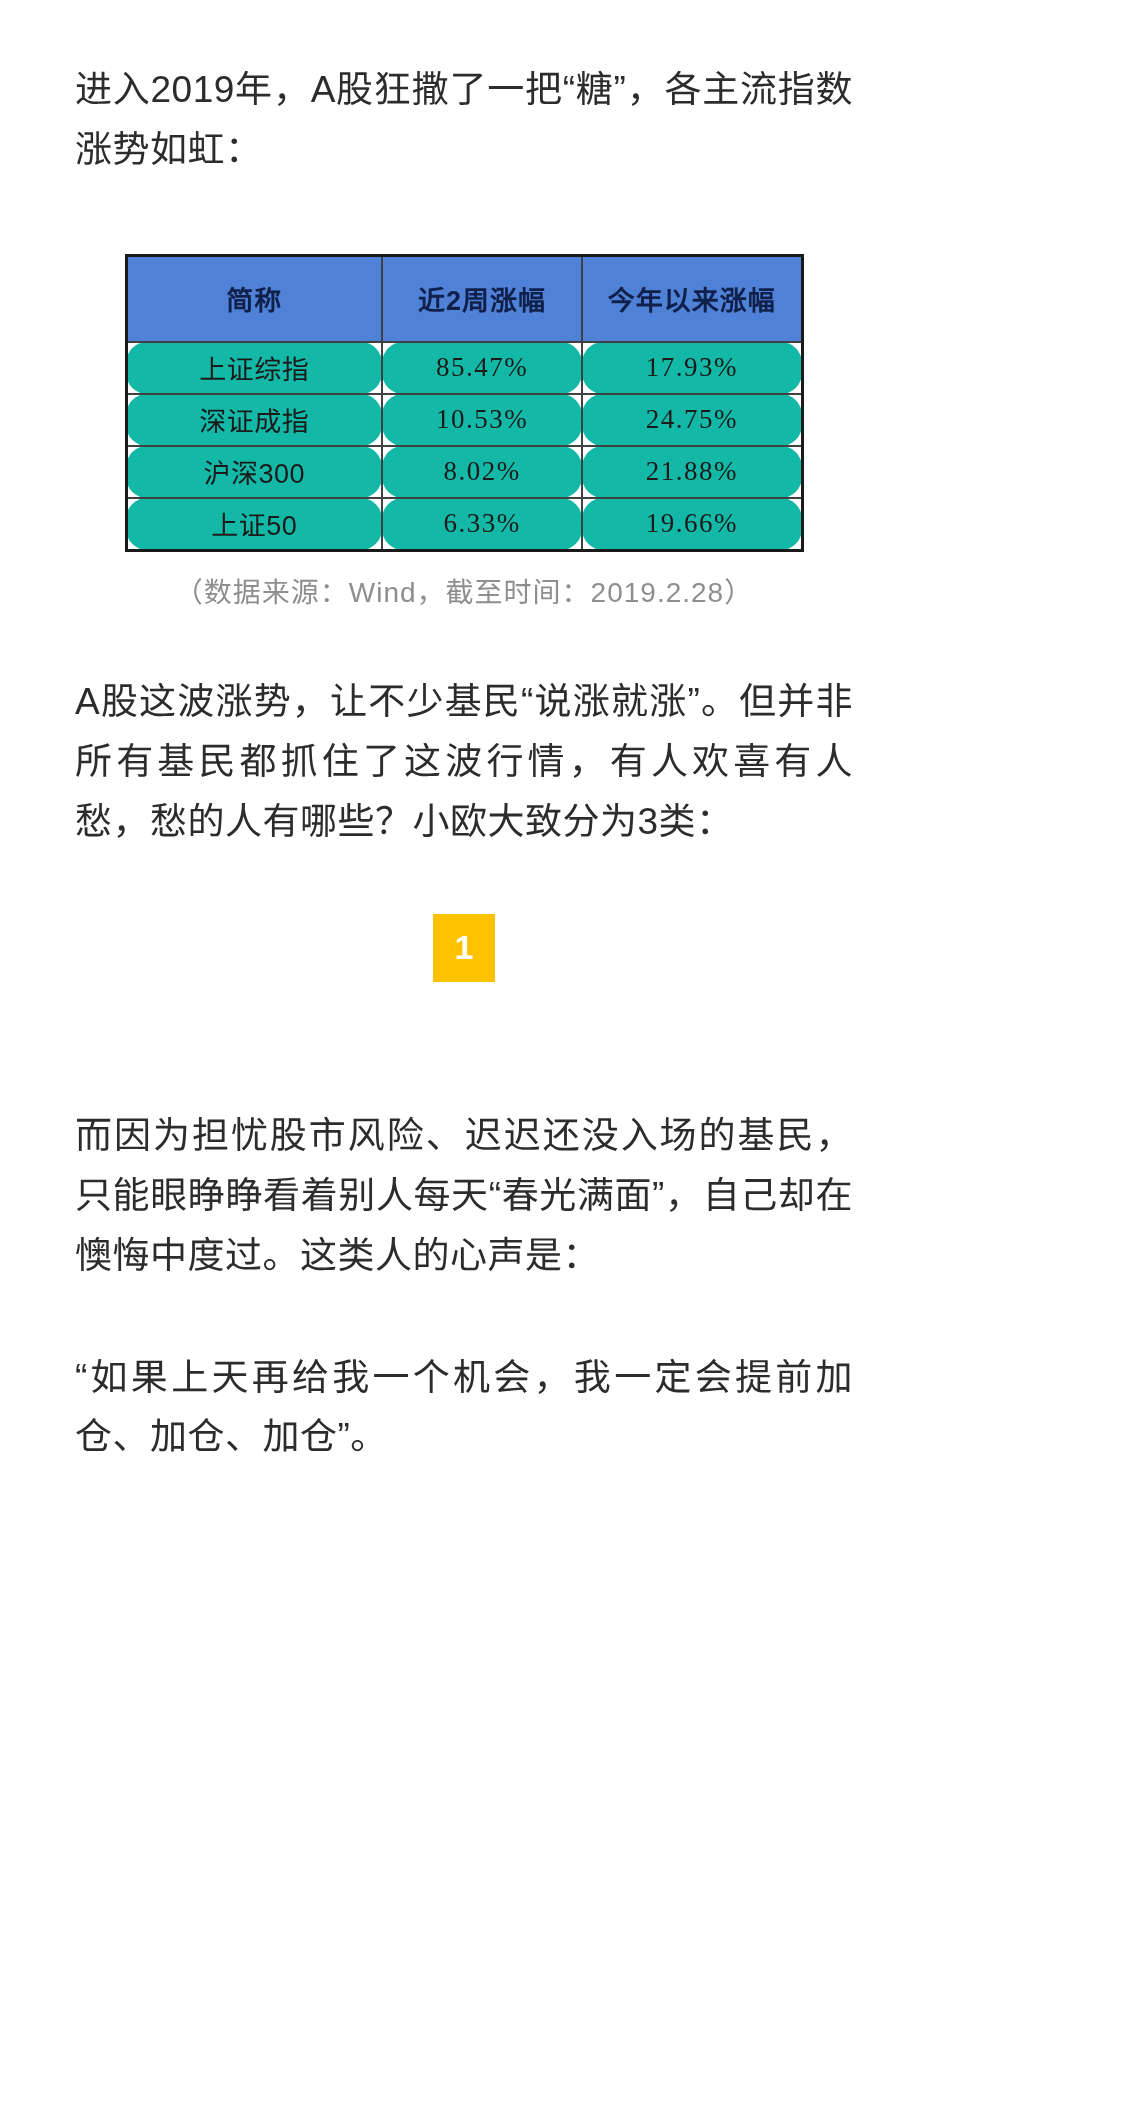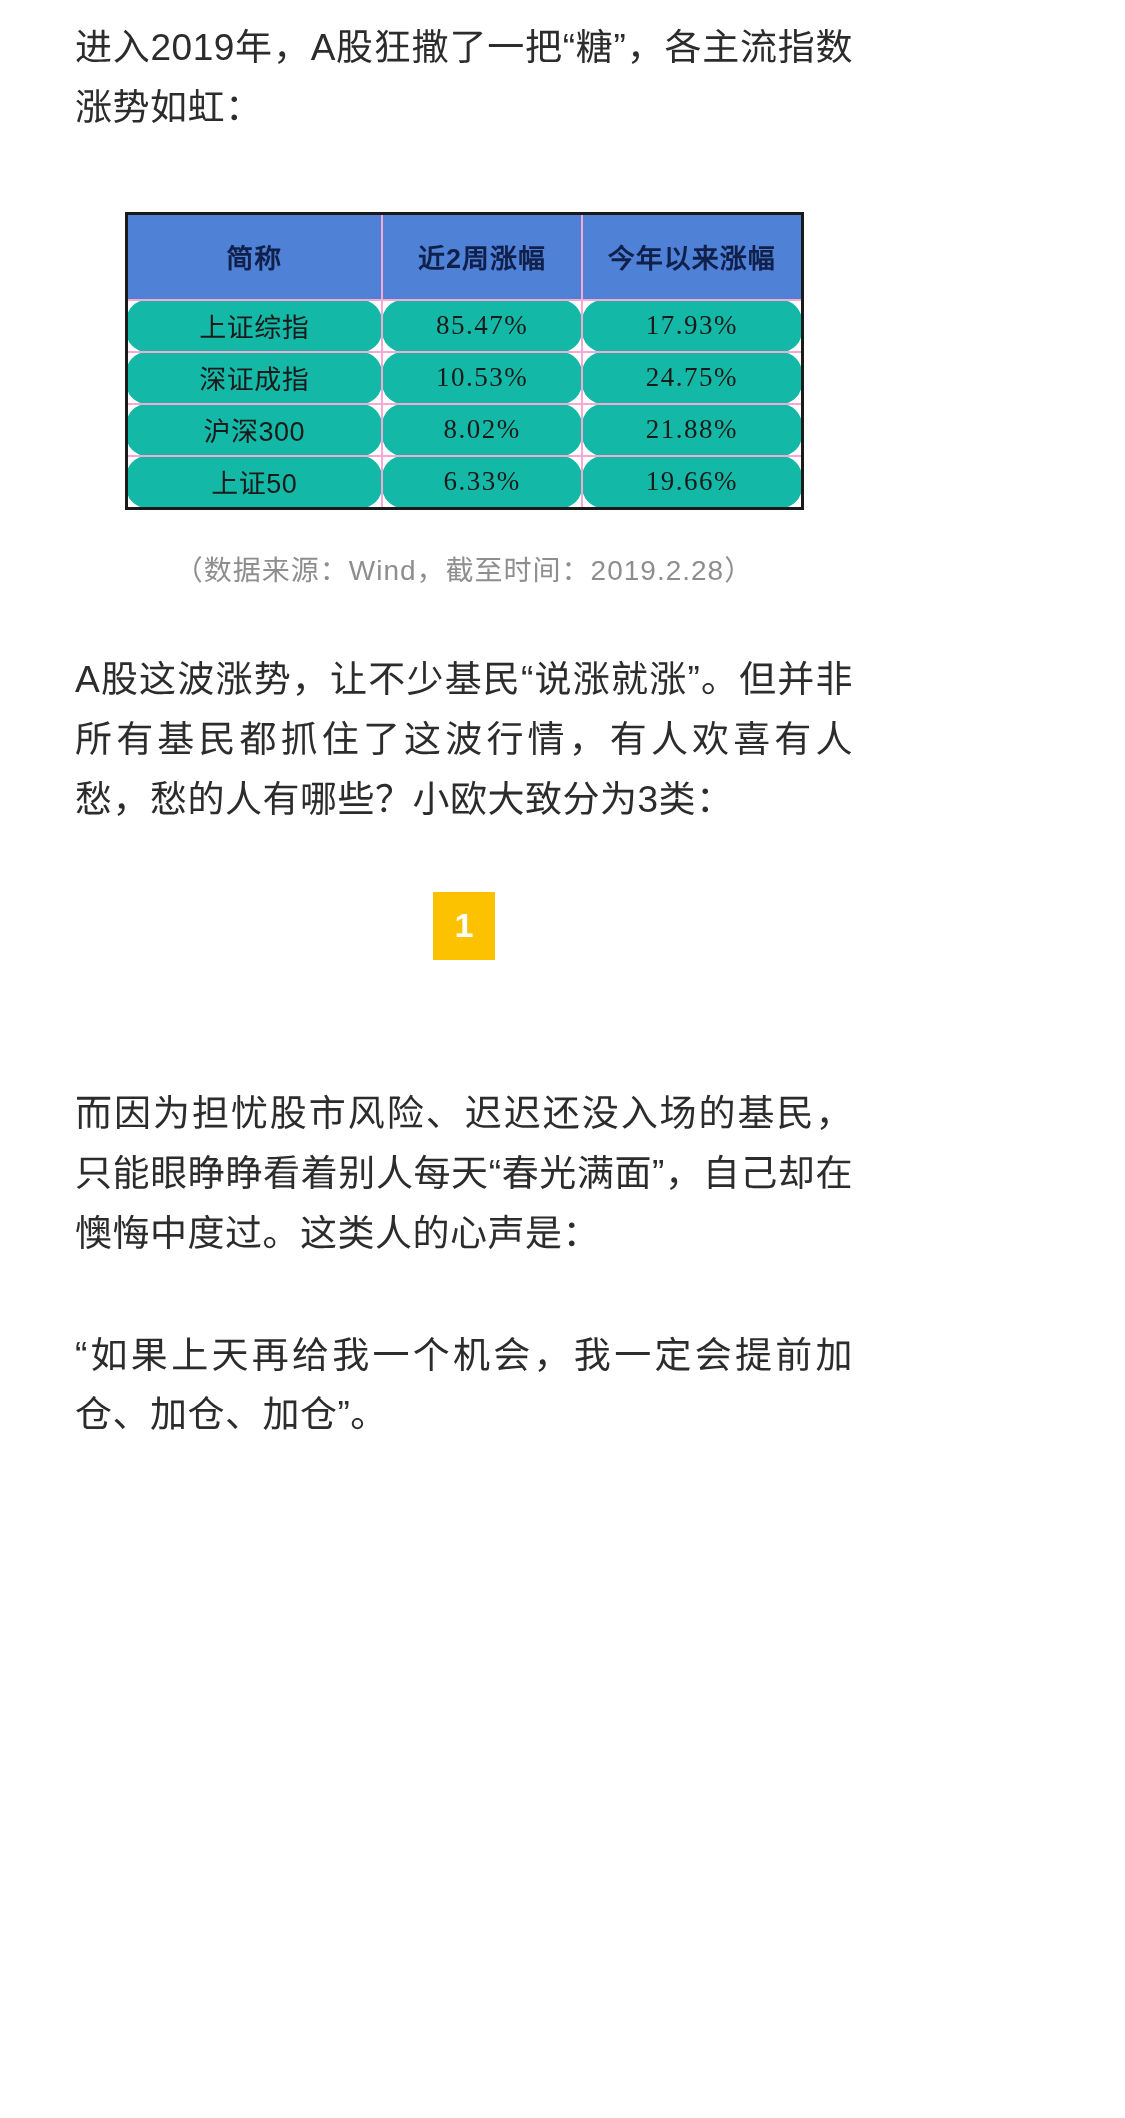--- a/index.html
+++ b/index.html
@@ -9,21 +9,21 @@
   }
   body {
     width: 1125px;
     font-family: "Liberation Sans", "DejaVu Sans", sans-serif;
     color: #2b2b2b;
     -webkit-font-smoothing: antialiased;
   }
   .page {
     width: 928px;
     box-sizing: border-box;
-    padding: 18px 75px 60px 75px;
+    padding: 60px 75px 60px 75px;
   }
   p.para {
     font-size: 37px;
     line-height: 1.62;
     margin: 0 0 0 0;
     letter-spacing: 0.5px;
     color: #2c2c2c;
     text-align: justify;
     text-justify: inter-ideograph;
   }
@@ -36,21 +36,21 @@
     margin-top: 12px;
   }
   table.stats {
     border-collapse: collapse;
     border: 3px solid #1a1a1a;
     width: 676px;
     table-layout: fixed;
     background: #fff;
   }
   table.stats th, table.stats td {
-    border: 2px solid #f9a8d4;
+    border: 2px solid #404040;
     text-align: center;
     font-size: 26px;
     color: #1a1a1a;
     font-family: "Liberation Sans", "DejaVu Sans", sans-serif;
   }
   table.stats thead th {
     background: #4f81d7;
     color: #10204a;
     font-weight: 700;
     height: 82px;
@@ -71,21 +71,21 @@
   }
   col.c1 { width: 256px; }
   col.c2 { width: 200px; }
   col.c3 { width: 220px; }
 
   .source {
     text-align: center;
     color: #8e8e8e;
     font-size: 28px;
     letter-spacing: 1px;
-    margin-top: 38px;
+    margin-top: 18px;
   }
 
   
   .badge-row {
     display: flex;
     justify-content: center;
     margin: 0;
   }
   .badge {
     display: flex;

